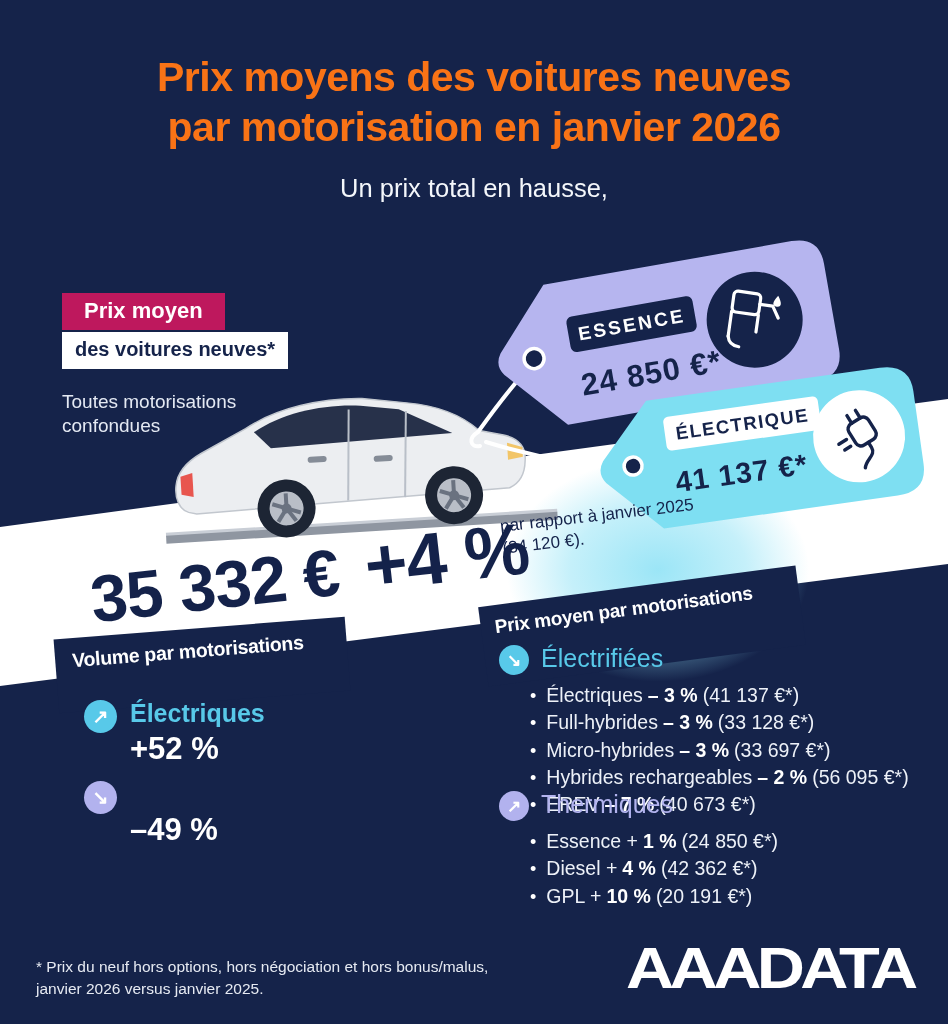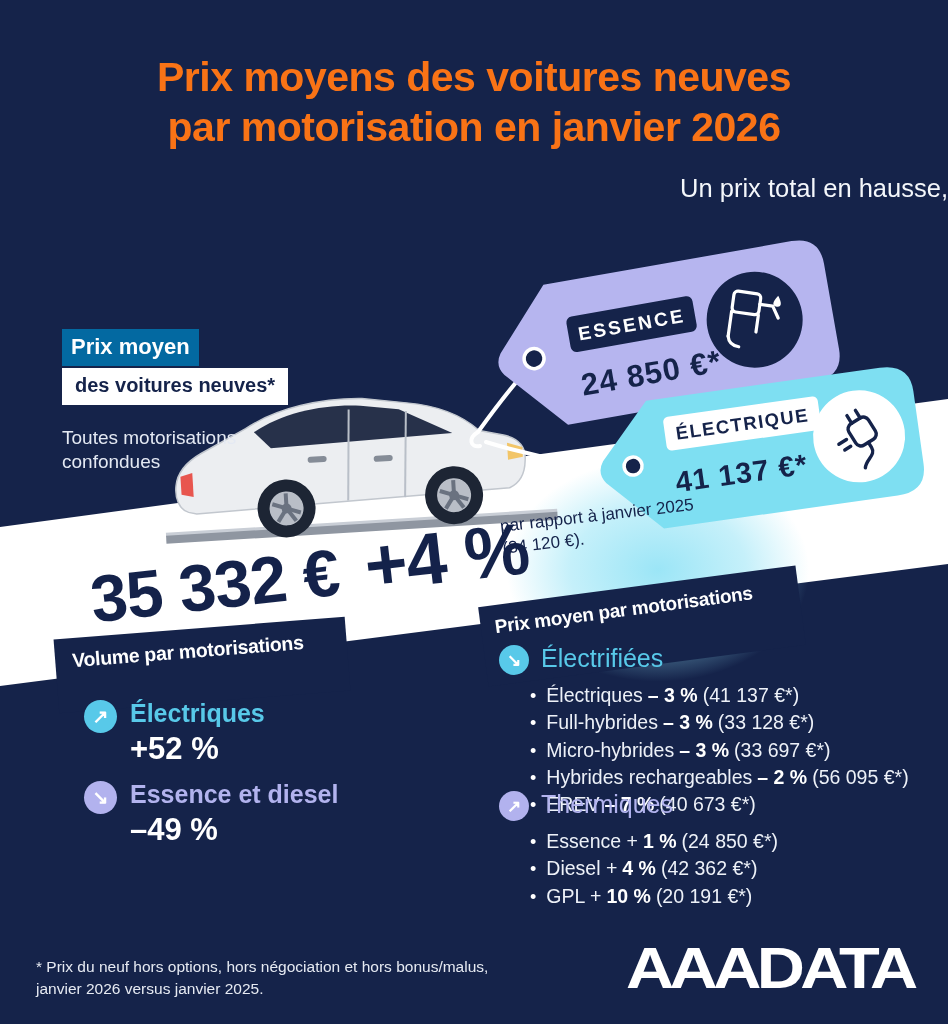--- a/index.html
+++ b/index.html
@@ -18,26 +18,26 @@
     background:radial-gradient(closest-side,rgba(150,228,246,.95) 0%,rgba(150,228,246,.55) 42%,rgba(150,228,246,0) 72%);
   }
   .tab{position:absolute;background:#15234a;z-index:3;color:#fff;font-weight:700;}
   .tab-left{left:56px;top:628px;width:292px;height:74px;transform:rotate(-4.5deg);
     font-size:19.5px;letter-spacing:-.3px;padding:11px 0 0 17px;box-sizing:border-box;}
   .tab-right{left:482px;top:586px;width:320px;height:80px;transform:rotate(-7.5deg);
     font-size:19px;letter-spacing:-.3px;padding:11px 0 0 14px;box-sizing:border-box;}
   
   .title{position:absolute;top:52px;left:0;width:948px;text-align:center;z-index:8;
     color:#f97316;font-size:41px;font-weight:700;line-height:1.22;letter-spacing:-.5px;}
-  .subtitle{position:absolute;top:172px;left:0;width:948px;text-align:right;z-index:8;
+  .subtitle{position:absolute;top:172px;left:0;width:948px;text-align:center;z-index:8;
     color:#f4f7fb;font-size:25.5px;line-height:1.32;}
   
   .badge-block{position:absolute;left:62px;top:293px;z-index:8;}
   .chip{display:block;width:fit-content;font-weight:700;}
-  .chip-top{background:#0369a1;color:#ffffff;font-size:22px;padding:5px 9px 6px;margin-top:36px;}
+  .chip-top{background:#be185d;color:#ffffff;font-size:22px;padding:5px 22px 6px;}
   .chip-bottom{background:#ffffff;color:#15234a;font-size:20px;padding:6px 13px 8px;margin-top:2px;}
   .badge-caption{margin-top:21px;color:#e4e9f3;font-size:19px;line-height:1.28;}
   
   .headline{position:absolute;left:86px;top:556px;z-index:8;transform:rotate(-6.5deg);
     transform-origin:left top;display:flex;align-items:baseline;color:#14224a;white-space:nowrap;}
   .headline .price{font-size:66px;font-weight:700;letter-spacing:-1px;}
   .headline .delta{font-size:73px;font-weight:700;margin-left:27px;letter-spacing:-1px;}
   .headline-note{position:absolute;left:499px;top:516px;z-index:8;transform:rotate(-6.5deg);
     transform-origin:left top;color:#14224a;font-size:17px;line-height:1.3;}
   
@@ -198,21 +198,20 @@
 
   <div class="trend-circle vol-circle c-cyan" style="left:84px;top:700px;">
     <span>↗</span>
   </div>
   <div class="vol-label t-cyan" style="left:130px;top:699px;">Électriques</div>
   <div class="vol-value" style="left:130px;top:731px;">+52 %</div>
 
   <div class="trend-circle vol-circle c-lav" style="left:84px;top:781px;">
     <span>↘</span>
   </div>
-  <div class="vol-label t-lav" style="left:130px;top:780px;">Essence et diesel</div>
   <div class="vol-value" style="left:130px;top:812px;">–49 %</div>
 
   <div class="trend-circle grp-circle c-cyan" style="left:499px;top:645px;">
     <span>↘</span>
   </div>
   <div class="grp-label t-cyan" style="left:541px;top:644px;">Électrifiées</div>
 
   <div class="plist" style="left:530px;top:682px;">
     <div class="row">
         <span class="blt">•</span>

